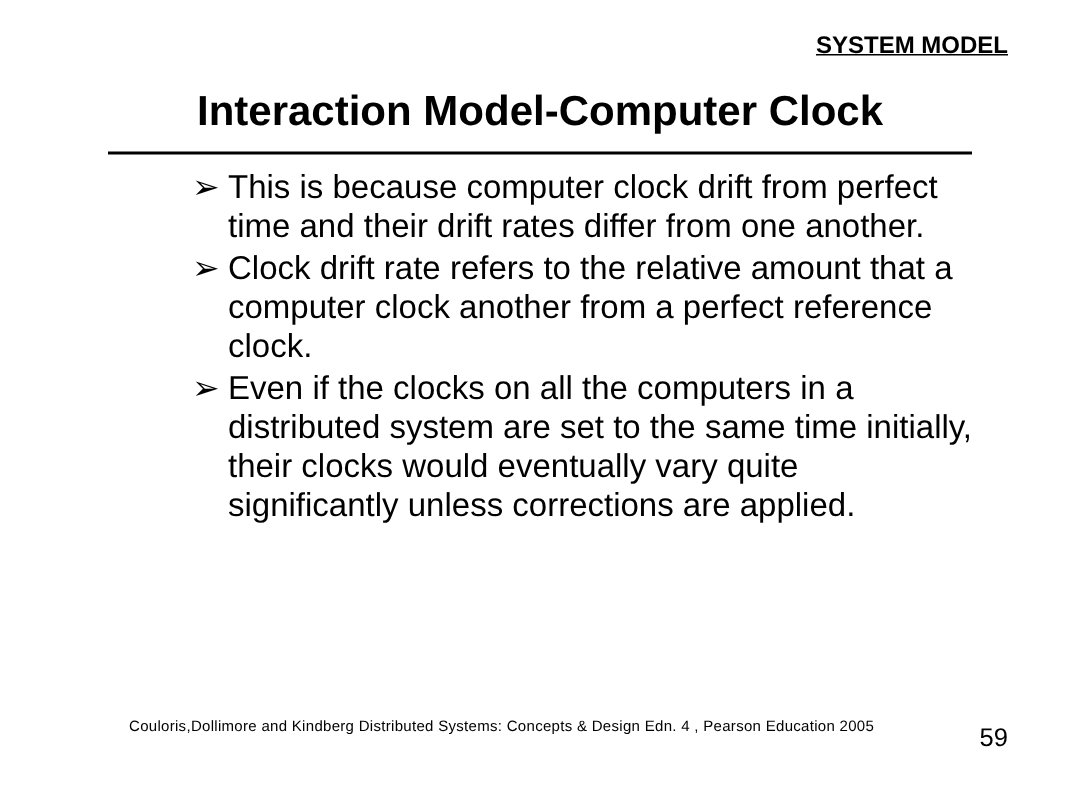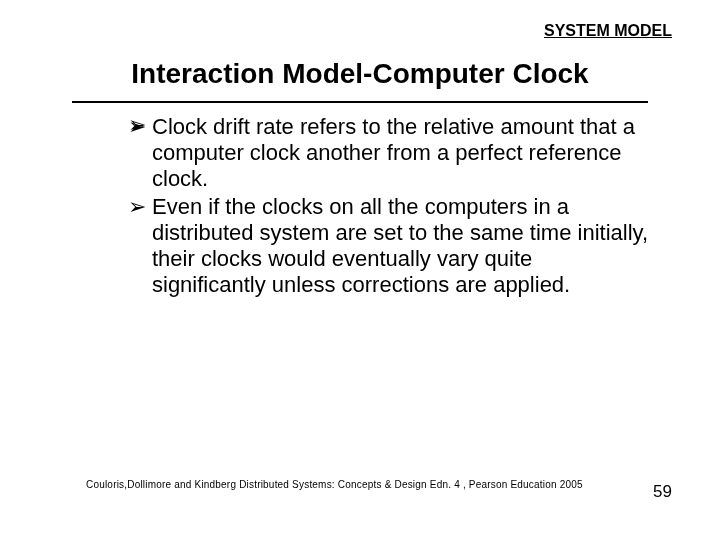--- a/index.html
+++ b/index.html
@@ -76,20 +76,21 @@
 <body>
 
 <div class="header-label">SYSTEM MODEL</div>
 
 <div class="title">Interaction Model-Computer Clock</div>
 <div class="title-rule"></div>
 
 <div class="content">
   <div class="bullet">
     <span class="marker">➢</span>
+    <span>This is because computer clock drift from perfect time and their drift rates differ from one another.</span>
   </div>
   <div class="bullet">
     <span class="marker">➢</span>
     <span>Clock drift rate refers to the relative amount that a computer clock another from a perfect reference clock.</span>
   </div>
   <div class="bullet">
     <span class="marker">➢</span>
     <span>Even if the clocks on all the computers in a distributed system are set to the same time initially, their clocks would eventually vary quite significantly unless corrections are applied.</span>
   </div>
 </div>

